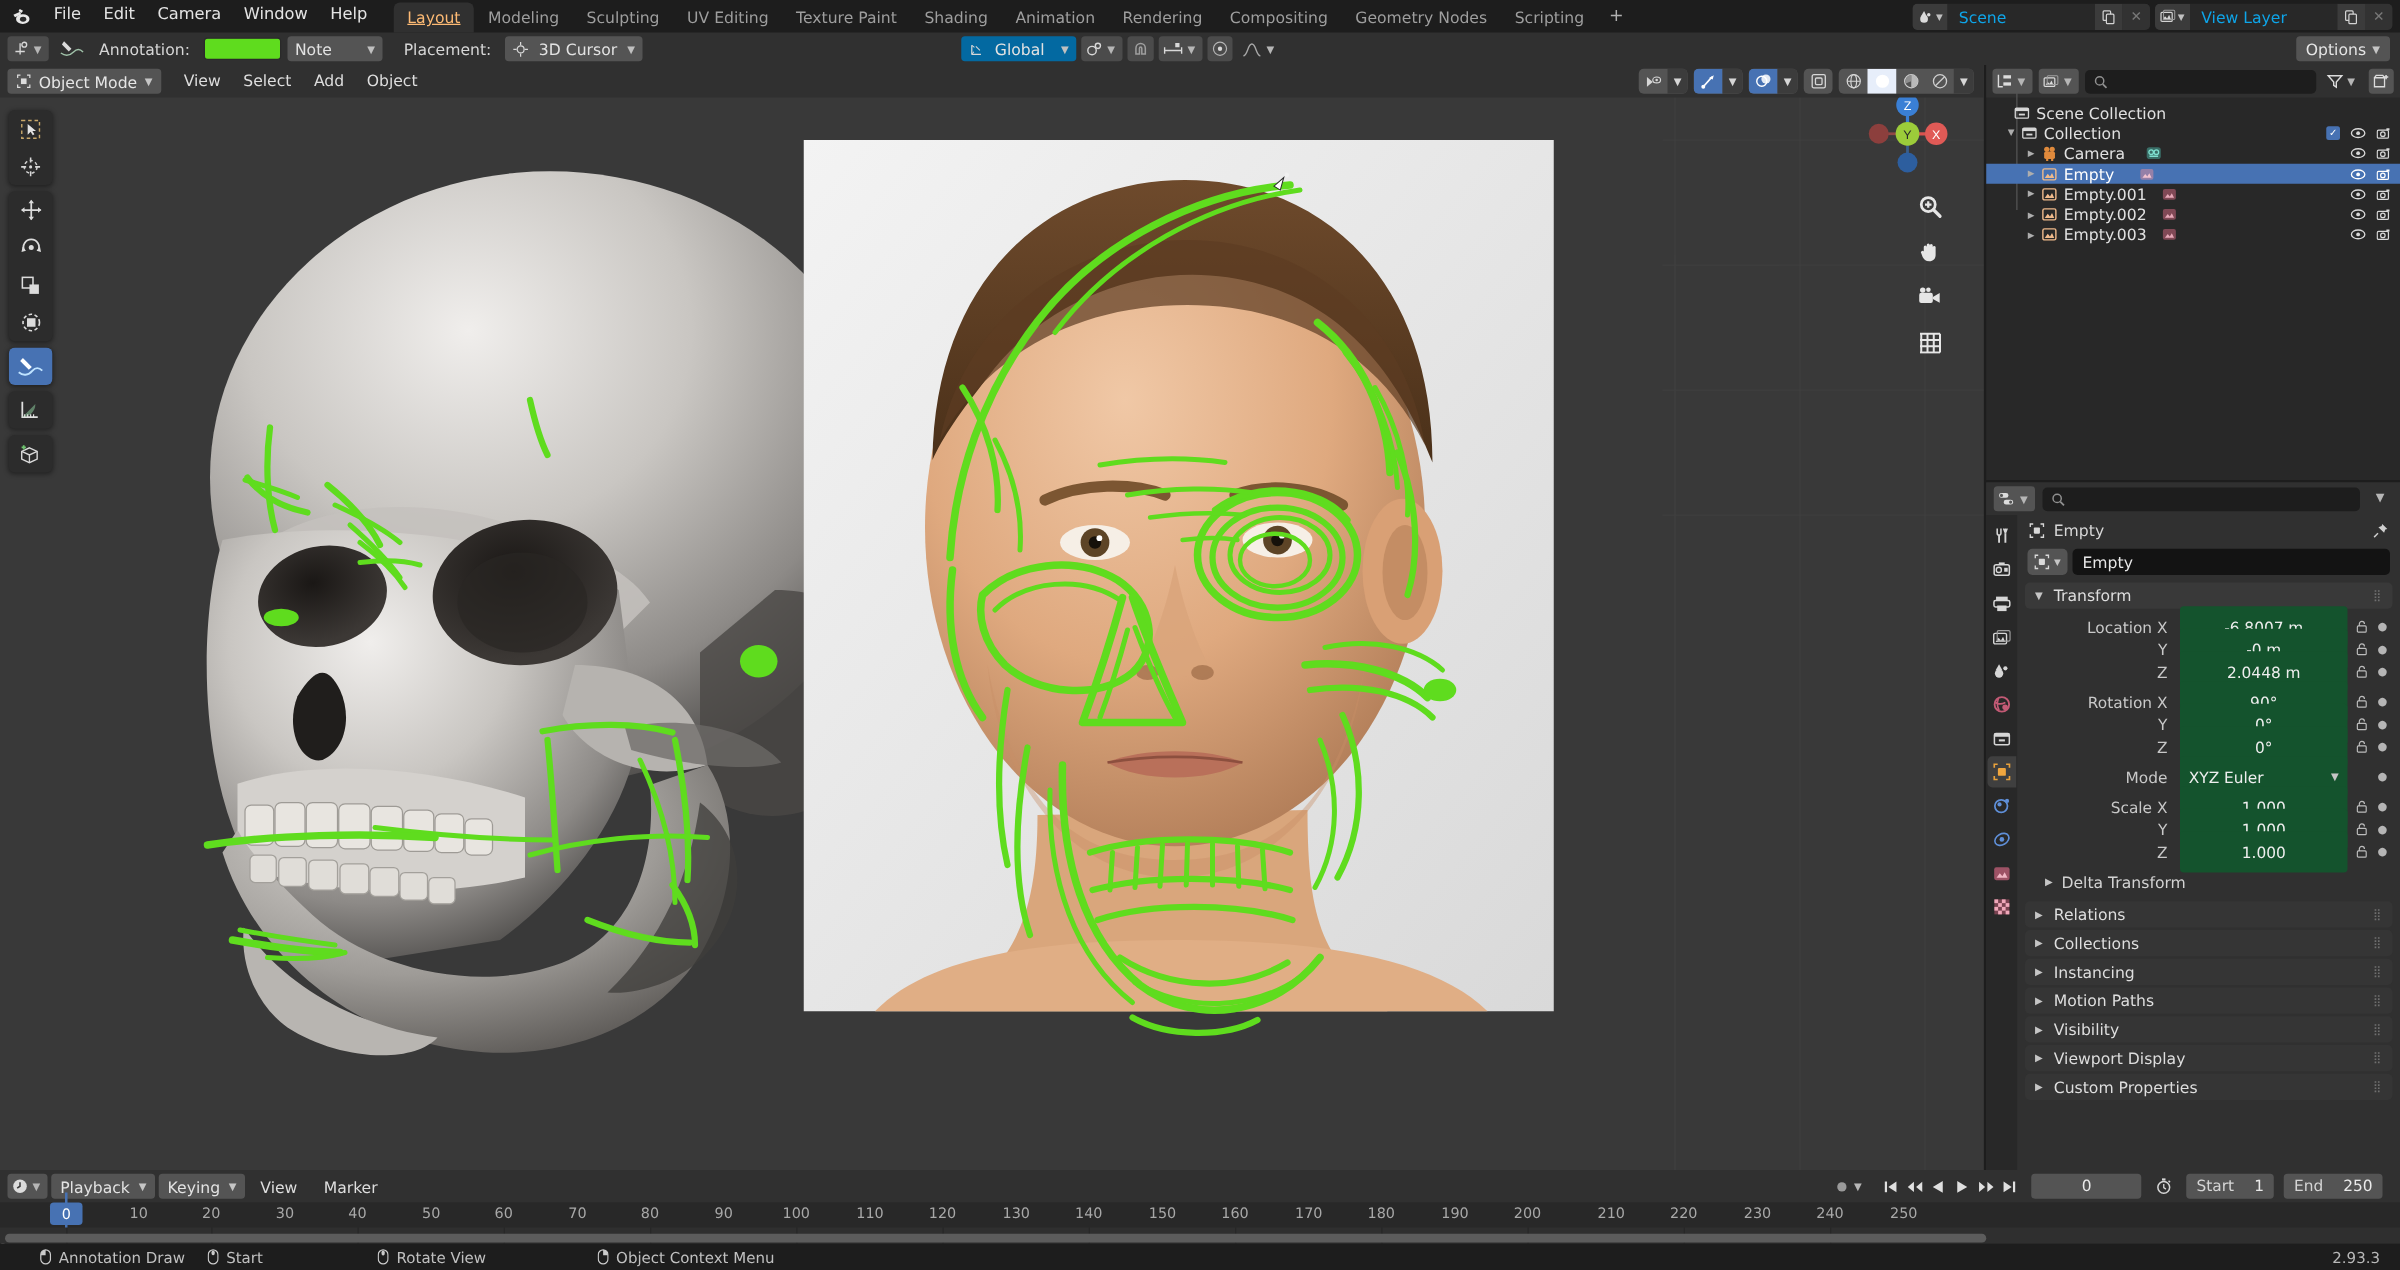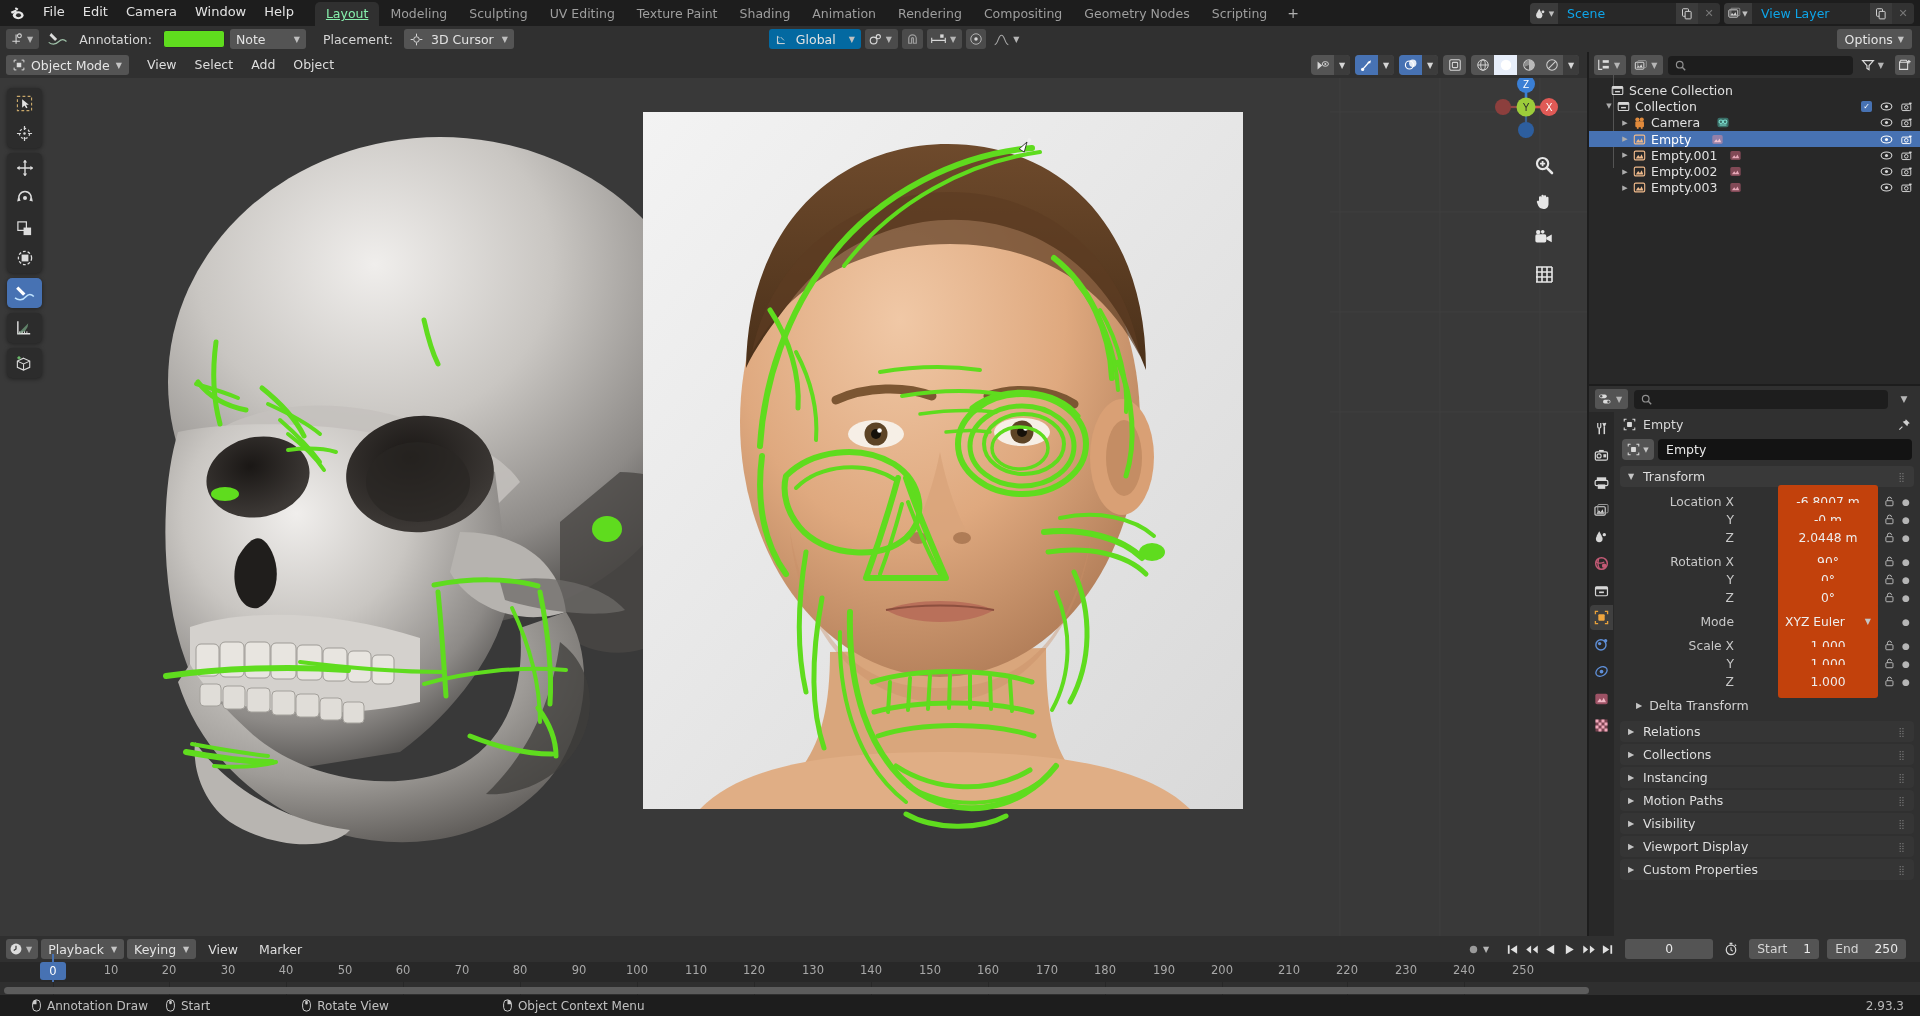--- a/index.html
+++ b/index.html
@@ -25,21 +25,21 @@
   .tb-menu { display: flex; align-items: center; height: 26px; padding-bottom: 2px; }
   .tb-menu-item {
     padding: 2px 9px; font-size: 13px; color: #e3e3e3; line-height: 18px; border-radius: 3px;
     cursor: default; white-space: nowrap;
   }
   .tb-tabs { display: flex; align-items: flex-end; height: 26px; margin-left: 12px; }
   .tb-tab {
     padding: 4px 11px 5px; font-size: 12.5px; color: #9e9e9e;
     border-radius: 5px 5px 0 0; line-height: 15px; white-space: nowrap; cursor: default;
   }
-  .tb-tab.active { background: #303030; color: #86efac; text-decoration: underline; }
+  .tb-tab.active { background: #303030; color: #fdba74; text-decoration: underline; }
   .tb-tab.plus { color: #b0b0b0; padding: 4px 9px 5px; font-size: 14px; }
   .tb-right {
     margin-left: auto; display: flex; align-items: center; gap: 4px;
     padding-right: 6px; padding-bottom: 2px;
   }
   .scene-widget {
     display: flex; align-items: center; height: 21px; background: #282828;
     border-radius: 4px; overflow: hidden;
   }
   .sw-icon {
@@ -223,22 +223,22 @@
   .panel-hdr.closed { background: #353535; }
   .panel-hdr .tri { font-size: 8px; color: #c5c5c5; width: 8px; }
   .panel-hdr .grip { margin-left: auto; color: #6f6f6f; font-size: 9px; letter-spacing: 1px; }
   .prop-row {
     display: flex; align-items: center; height: 17px; margin: 1px 8px 0 8px; gap: 4px;
   }
   .prop-label {
     width: 118px; text-align: right; font-size: 12.3px; color: #c8c8c8; padding-right: 6px;
   }
   .prop-field {
-    flex: 1; height: 33px; background: #c2410c; border-radius: 3px; display: flex;
-    align-items: center; justify-content: center; font-size: 12.3px; color: #eeeeee; margin-left: 34px;
+    flex: 1; height: 33px; background: #14532d; border-radius: 3px; display: flex;
+    align-items: center; justify-content: center; font-size: 12.3px; color: #eeeeee;
   }
   .prop-field.dd { justify-content: flex-start; padding: 0 7px; }
   .prop-field.dd .cv { margin-left: auto; font-size: 8px; color: #c5c5c5; }
   .prop-lock { width: 14px; display: flex; align-items: center; justify-content: center; color: #bcbcbc; }
   .prop-dot { width: 12px; display: flex; align-items: center; justify-content: center; color: #b5b5b5; font-size: 9px; }
   .sub-panel {
     display: flex; align-items: center; gap: 7px; height: 19px; padding: 0 8px 0 22px;
     font-size: 12.5px; color: #d2d2d2;
   }
 
@@ -1636,21 +1636,21 @@
     </div>
     <div class="sb-item" style="margin-left:92px">
       <span>
         <svg class="mouse-ico" viewBox="0 0 10 14">
             <rect x="0.7" y="0.7" width="8.6" height="12.6" rx="4.3" fill="none" stroke="#cccccc" stroke-width="1.1"></rect>
             <rect x="3.6" y="1.6" width="2.8" height="4.2" rx="1.3" fill="#cccccc"></rect>
           </svg>
       </span>
       <span>Rotate View</span>
     </div>
-    <div class="sb-item" style="margin-left:114px">
+    <div class="sb-item" style="margin-left:89px">
       <span>
         <svg class="mouse-ico" viewBox="0 0 10 14">
             <rect x="0.7" y="0.7" width="8.6" height="12.6" rx="4.3" fill="none" stroke="#cccccc" stroke-width="1.1"></rect>
             <path d="M9.3 5.6 a4.3 4.9 0 0 0 -4.3 -4.9 V5.6 Z" fill="#cccccc"></path>
           </svg>
       </span>
       <span>Object Context Menu</span>
     </div>
     <div class="sb-ver">2.93.3</div>
   </div>

